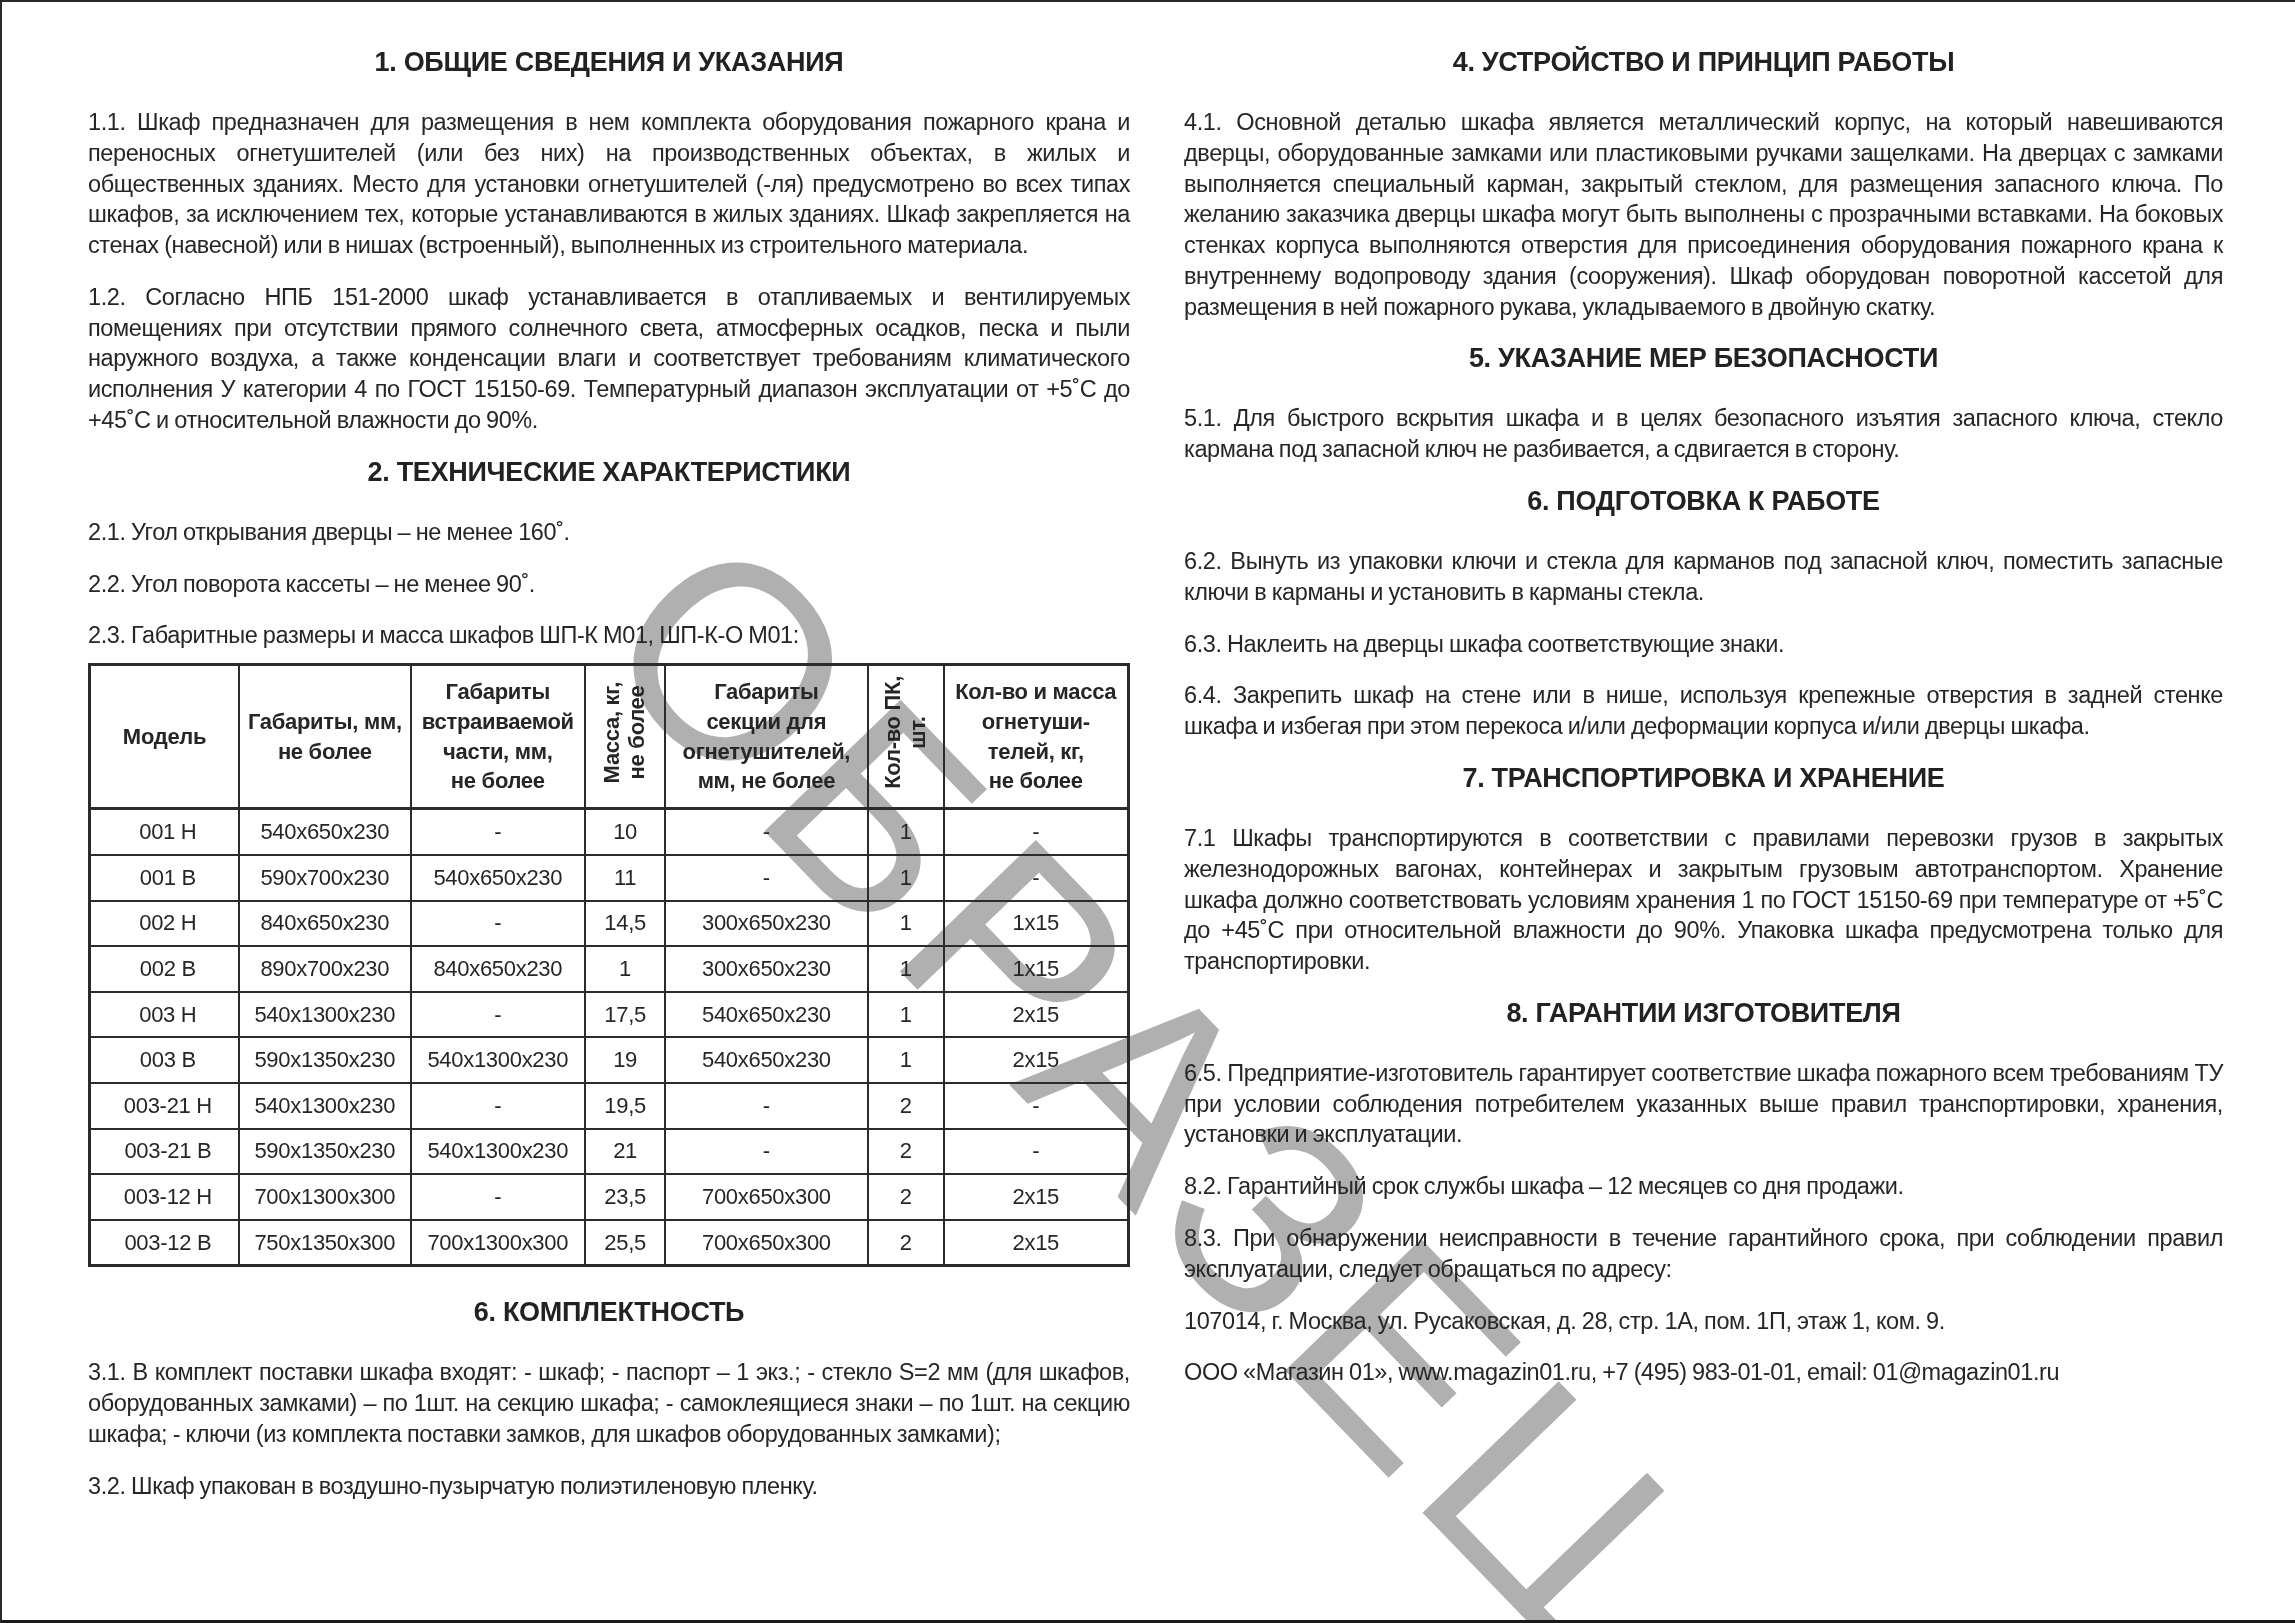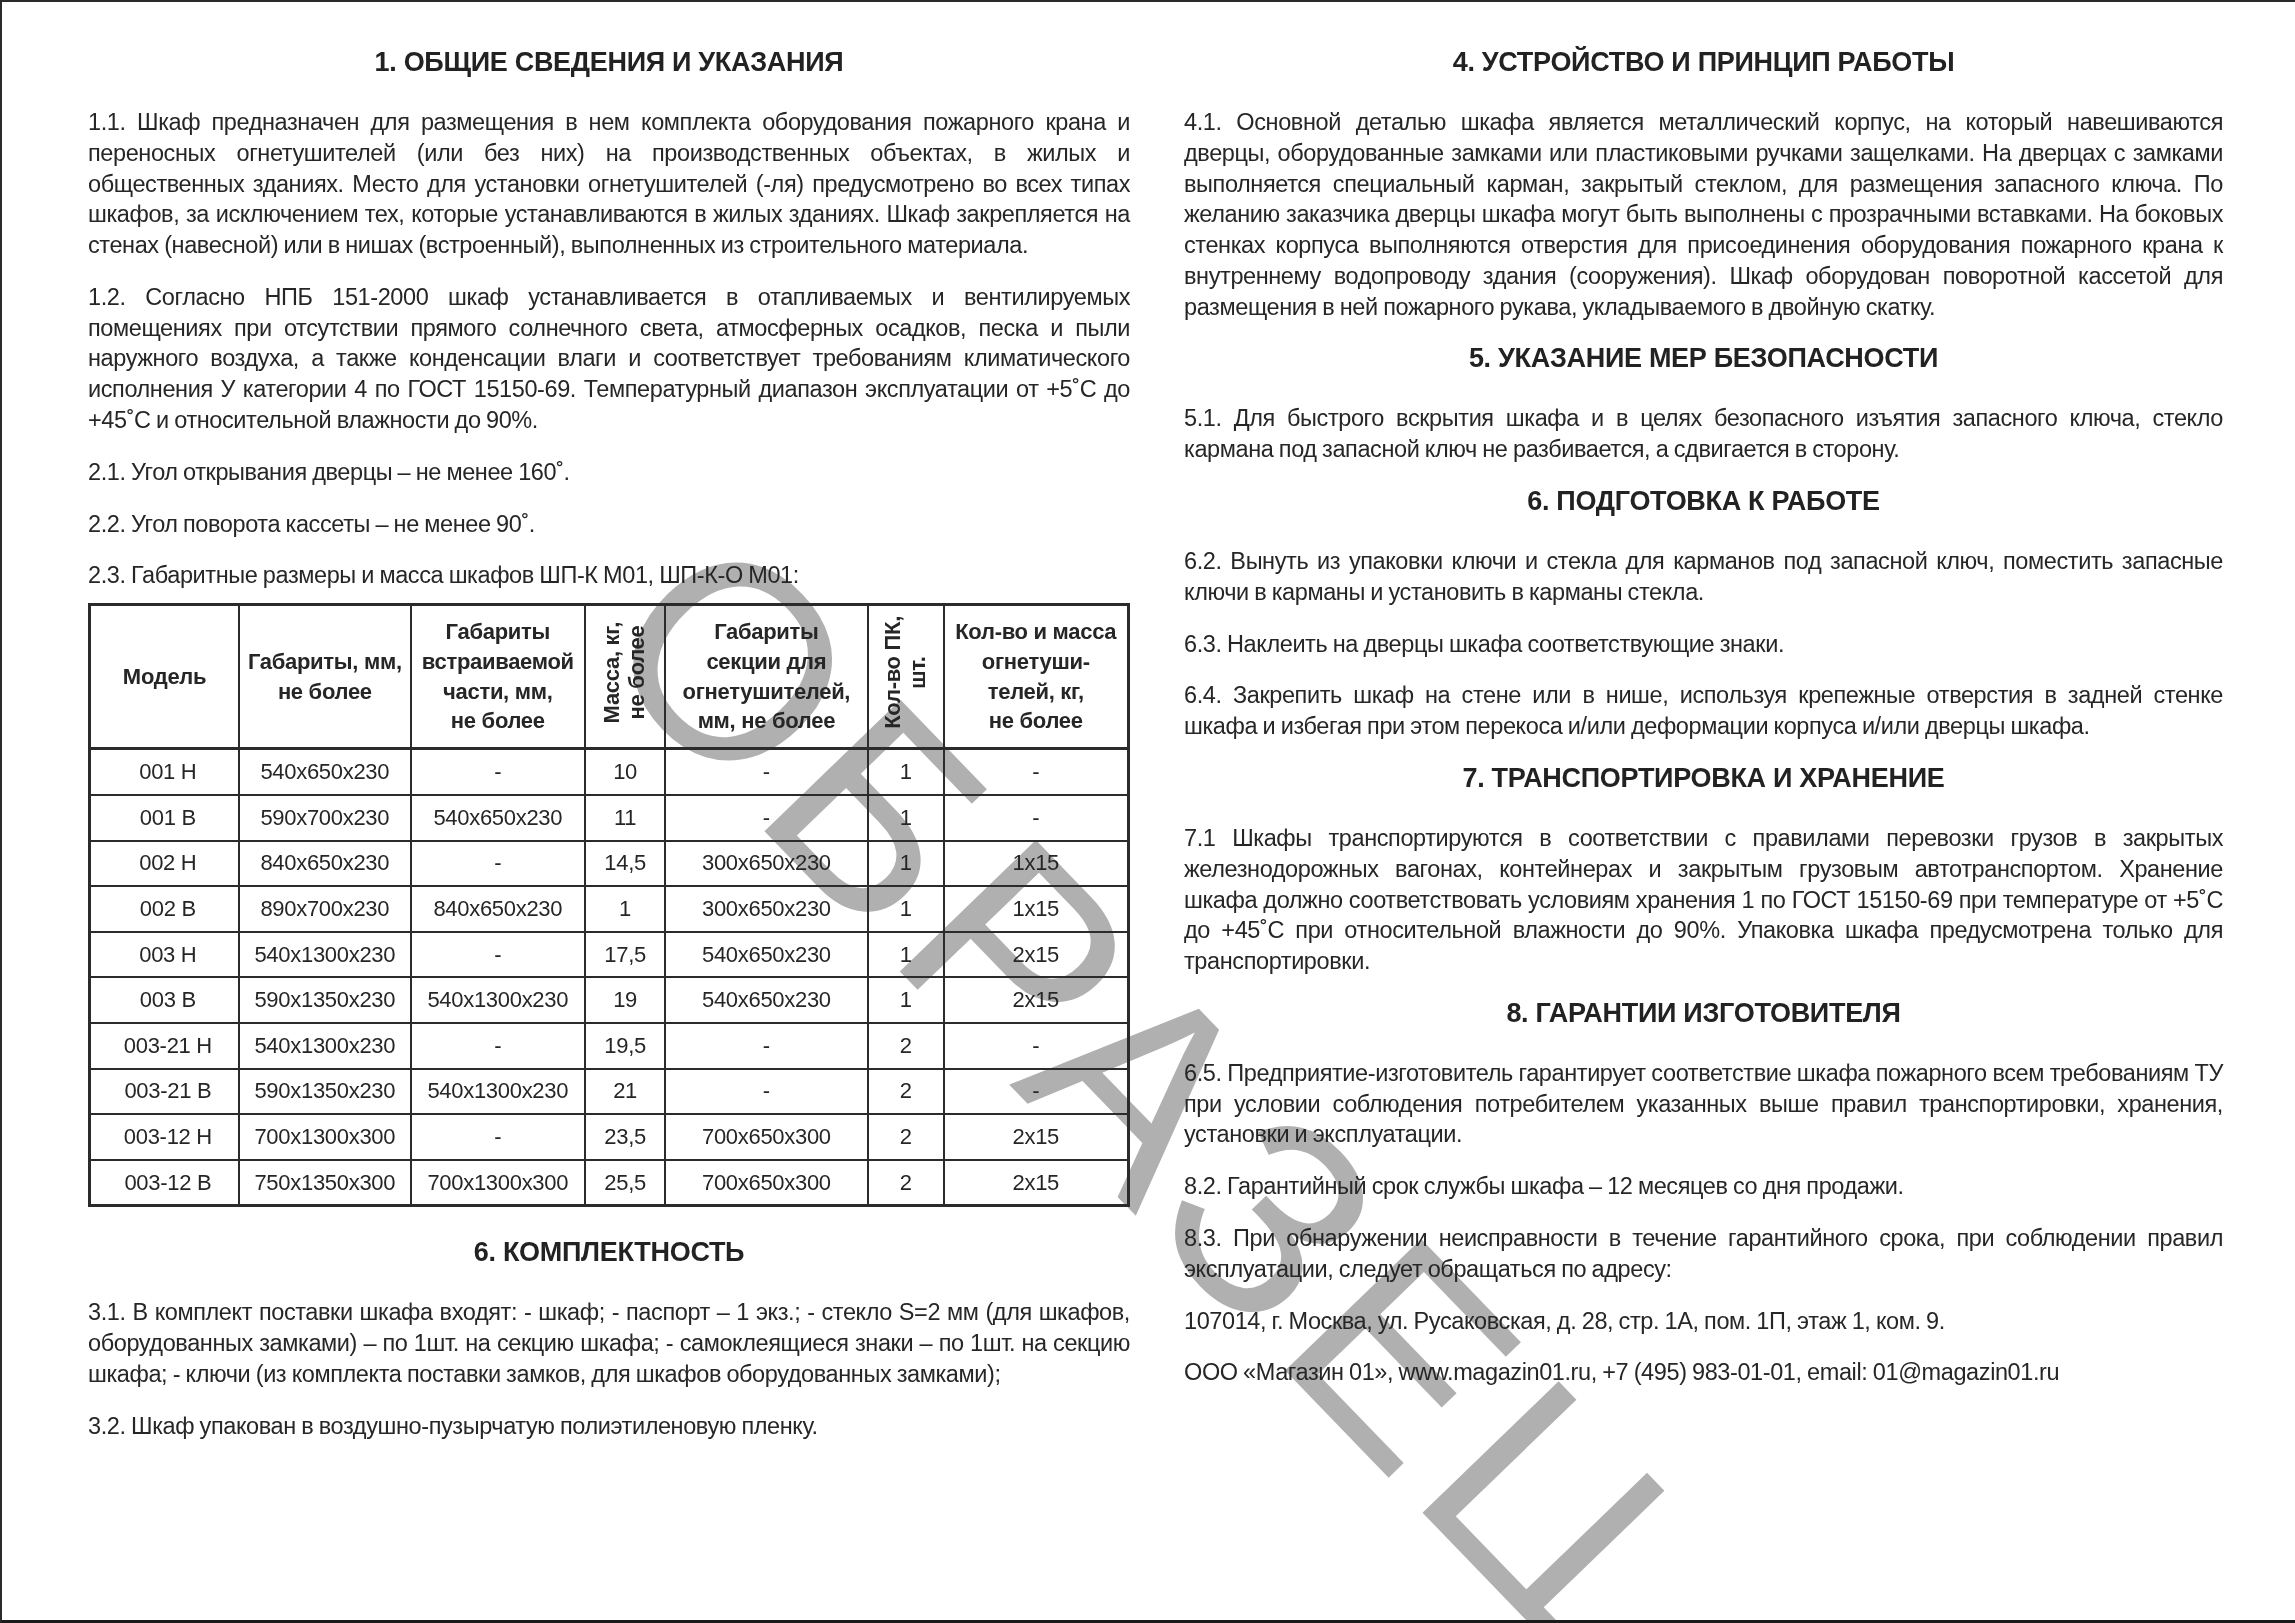--- a/index.html
+++ b/index.html
@@ -92,20 +92,21 @@
 </head>
 <body>
 
 <div class="watermark">ОБРАЗЕЦ</div>
 
 <div class="col col-left">
   <h2 class="section-title">1. ОБЩИЕ СВЕДЕНИЯ И УКАЗАНИЯ</h2>
   <p class="para">1.1. Шкаф предназначен для размещения в нем комплекта оборудования пожарного крана и переносных огнетушителей (или без них) на производственных объектах, в жилых и общественных зданиях. Место для установки огнетушителей (-ля) предусмотрено во всех типах шкафов, за исключением тех, которые устанавливаются в жилых зданиях. Шкаф закрепляется на стенах (навесной) или в нишах (встроенный), выполненных из строительного материала.</p>
   <p class="para">1.2. Согласно НПБ 151-2000 шкаф устанавливается в отапливаемых и вентилируемых помещениях при отсутствии прямого солнечного света, атмосферных осадков, песка и пыли наружного воздуха, а также конденсации влаги и соответствует требованиям климатического исполнения У категории 4 по ГОСТ 15150-69. Температурный диапазон эксплуатации от +5˚С до +45˚С и относительной влажности до 90%.</p>
 
+  <h2 class="section-title spaced">2. ТЕХНИЧЕСКИЕ ХАРАКТЕРИСТИКИ</h2>
   <p class="para">2.1. Угол открывания дверцы – не менее 160˚.</p>
   <p class="para">2.2. Угол поворота кассеты – не менее 90˚.</p>
   <p class="para" style="margin-bottom:11.8px;">2.3. Габаритные размеры и масса шкафов ШП-К М01, ШП-К-О М01:</p>
 
   <table class="spec">
     <colgroup>
       <col style="width:14.4%">
         <col style="width:16.5%">
         <col style="width:16.8%">
       <col style="width:7.7%">

